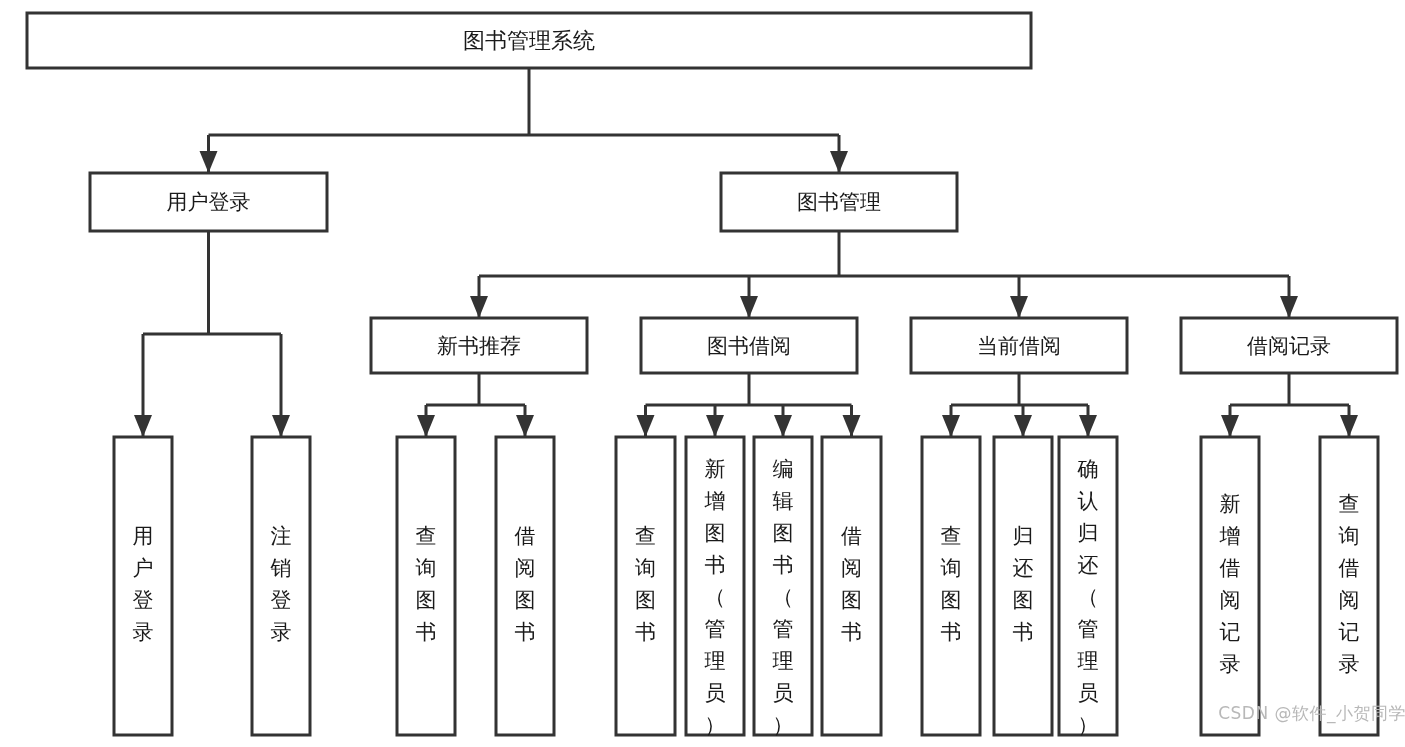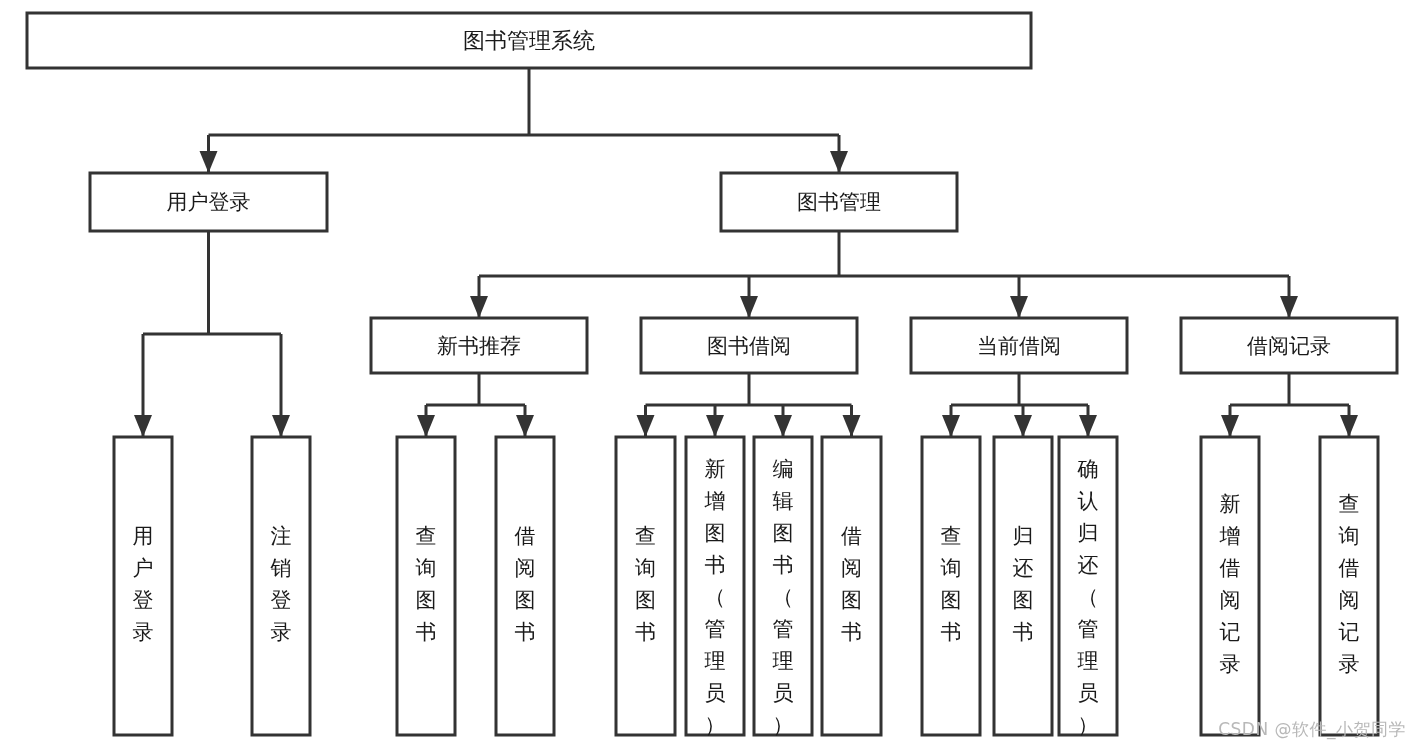--- a/index.html
+++ b/index.html
@@ -58,21 +58,21 @@
   }
   .leaf-label {
     font-family: "DejaVu Sans", "Liberation Sans", sans-serif;
     font-size: 21px;
     fill: #1a1a1a;
     text-anchor: middle;
   }
   .watermark {
     position: absolute;
     right: 8px;
-    bottom: 6px;
+    bottom: 22px;
     font-family: "DejaVu Sans", "Liberation Sans", sans-serif;
     font-size: 17px;
     color: #b8b8b8;
     white-space: nowrap;
     letter-spacing: 0.5px;
   }
 </style>
 </head>
 <body>
 

